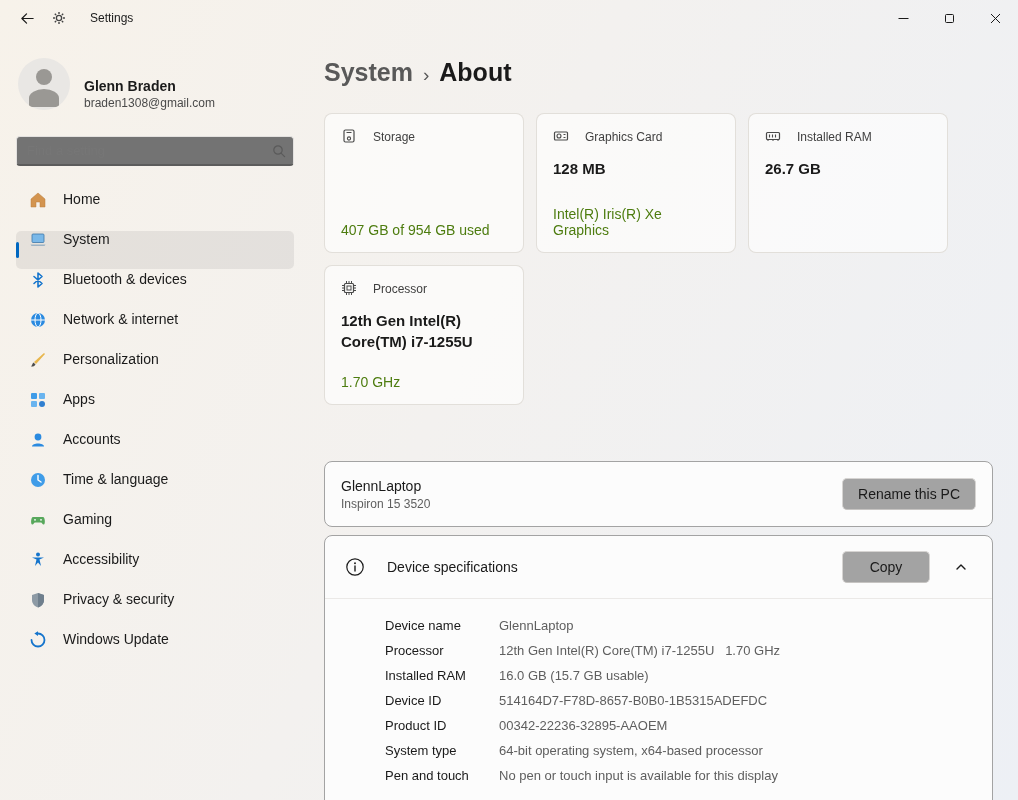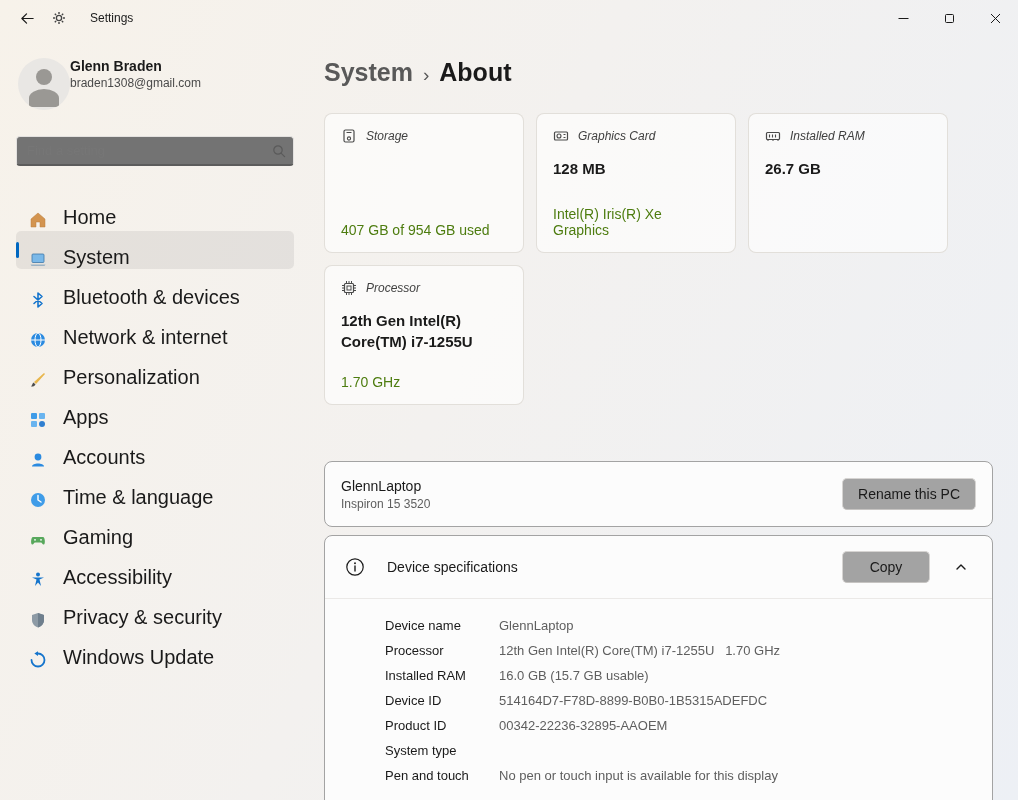--- a/index.html
+++ b/index.html
@@ -16,55 +16,55 @@
              background:transparent; border:none; border-radius:4px; cursor:pointer; }
   .app-icon{ margin-left:6px; display:flex; }
   .app-title{ font-size:12px; margin-left:24px; }
   .win-controls{ margin-left:auto; display:flex; height:36px; }
   .win-btn{ width:46px; height:36px; display:flex; align-items:center; justify-content:center;
             background:transparent; border:none; cursor:pointer; }
   .max-glyph{ width:9px; height:9px; border:1px solid #1a1a1a; border-radius:1.5px; display:block; }
 
   
   .sidebar{ position:absolute; top:36px; left:0; width:310px; bottom:0; padding:16px; }
-  .user{ display:flex; align-items:flex-start; margin:6px 0 26px 2px; }
+  .user{ display:flex; align-items:flex-end; gap:14px; margin:6px 0 26px 2px; }
   .avatar{ width:52px; height:52px; border-radius:50%; background:#e9e7e4; position:relative; overflow:hidden; flex-shrink:0; }
   .avatar .head{ position:absolute; top:11px; left:50%; transform:translateX(-50%);
                  width:16px; height:16px; border-radius:50%; background:#9a9894; }
   .avatar .shoulders{ position:absolute; top:31px; left:50%; transform:translateX(-50%);
                       width:30px; height:18px; border-radius:50% 50% 0 0; background:#9a9894; }
   .user-name{ font-weight:700; font-size:14px; }
   .user-email{ font-size:12px; color:#4a4a4a; margin-top:2px; }
 
   .searchbox{ position:relative; width:278px; margin-bottom:24px; }
   .searchbox input{ width:100%; height:30px; border:1px solid #e3e1df; border-bottom:2px solid #5c5c5c;
                     border-radius:4px; background:#737373; padding:0 30px 0 10px; font-size:13px;
                     color:#1a1a1a; outline:none; }
   .searchbox input::placeholder{ color:#767676; }
   .searchbox .search-icon-wrap{ position:absolute; right:8px; top:8px; display:flex; }
 
   .nav{ display:flex; flex-direction:column; }
-  .nav-item{ position:relative; display:flex; align-items:flex-end; gap:16px; height:38px; padding:0 12px;
-             border-radius:5px; margin:1px 0; cursor:pointer; font-size:20px; }
+  .nav-item{ position:relative; display:flex; align-items:flex-start; gap:16px; height:38px; padding:0 12px;
+             border-radius:5px; margin:1px 0; cursor:pointer; font-size:14px; }
   .nav-item.selected{ background:rgba(0,0,0,.065); }
   .nav-item.selected::before{ content:""; position:absolute; left:0; top:50%; transform:translateY(-50%);
                               width:3px; height:16px; border-radius:2px; background:var(--accent); }
   .nav-icon{ width:19px; display:flex; justify-content:center; }
 
   
   .main{ position:absolute; top:36px; left:324px; width:669px; bottom:0; }
   .breadcrumb{ display:flex; align-items:baseline; gap:10px; margin-top:22px; font-size:25px; font-weight:600; }
   .crumb-parent{ color:#595959; cursor:pointer; }
   .crumb-sep{ color:#595959; font-size:19px; font-weight:400; }
   .crumb-current{ color:#1a1a1a; }
 
   .cards{ display:flex; flex-wrap:wrap; gap:12px; margin-top:26px; }
   .card{ width:200px; height:140px; background:rgba(255,255,255,.62); border:1px solid rgba(223,219,214,.9);
          border-radius:8px; padding:14px 16px; display:flex; flex-direction:column; }
-  .card-head{ display:flex; align-items:center; gap:9px; color:#404040; font-size:12px;font-style:italic; }
+  .card-head{ display:flex; align-items:flex-end; gap:16px; color:#404040; font-size:12px; }
   .card-value{ margin-top:14px; font-size:15px; font-weight:700; line-height:1.4; }
   .card-detail{ margin-top:auto; font-size:14px; color:#4d7c0f; min-height:14px; }
 
   .panel{ background:#fcfcfc; border:1px solid #a3a3a3; border-radius:8px; }
   .device-panel{ margin-top:56px; min-height:66px; display:flex; align-items:center;
                  justify-content:space-between; padding:12px 16px; }
   .device-name{ font-size:14px; }
   .device-model{ font-size:12px; color:#5e5e5e; margin-top:3px; }
   .btn{ background:#a3a3a3; border:1px solid #d6d4d2; border-bottom-color:#c6c4c2; border-radius:5px;
         font-size:14px; color:#1a1a1a; cursor:pointer; padding:7px 15px; }
@@ -377,28 +377,29 @@
       <div class="spec-row">
         <span class="spec-label">Processor</span>
         <span class="spec-value">12th Gen Intel(R) Core(TM) i7-1255U   1.70 GHz</span>
       </div>
       <div class="spec-row">
         <span class="spec-label">Installed RAM</span>
         <span class="spec-value">16.0 GB (15.7 GB usable)</span>
       </div>
       <div class="spec-row">
         <span class="spec-label">Device ID</span>
-        <span class="spec-value">514164D7-F78D-8899-B0B0-1B5315ADEFDC</span>
+        <span class="spec-value">514164D7-F78D-8657-B0B0-1B5315ADEFDC</span>
       </div>
       <div class="spec-row">
         <span class="spec-label">Product ID</span>
         <span class="spec-value">00342-22236-32895-AAOEM</span>
       </div>
       <div class="spec-row">
         <span class="spec-label">System type</span>
+        <span class="spec-value">64-bit operating system, x64-based processor</span>
       </div>
       <div class="spec-row">
         <span class="spec-label">Pen and touch</span>
         <span class="spec-value">No pen or touch input is available for this display</span>
       </div>
 
     </div>
   </section>
 
 </main>

